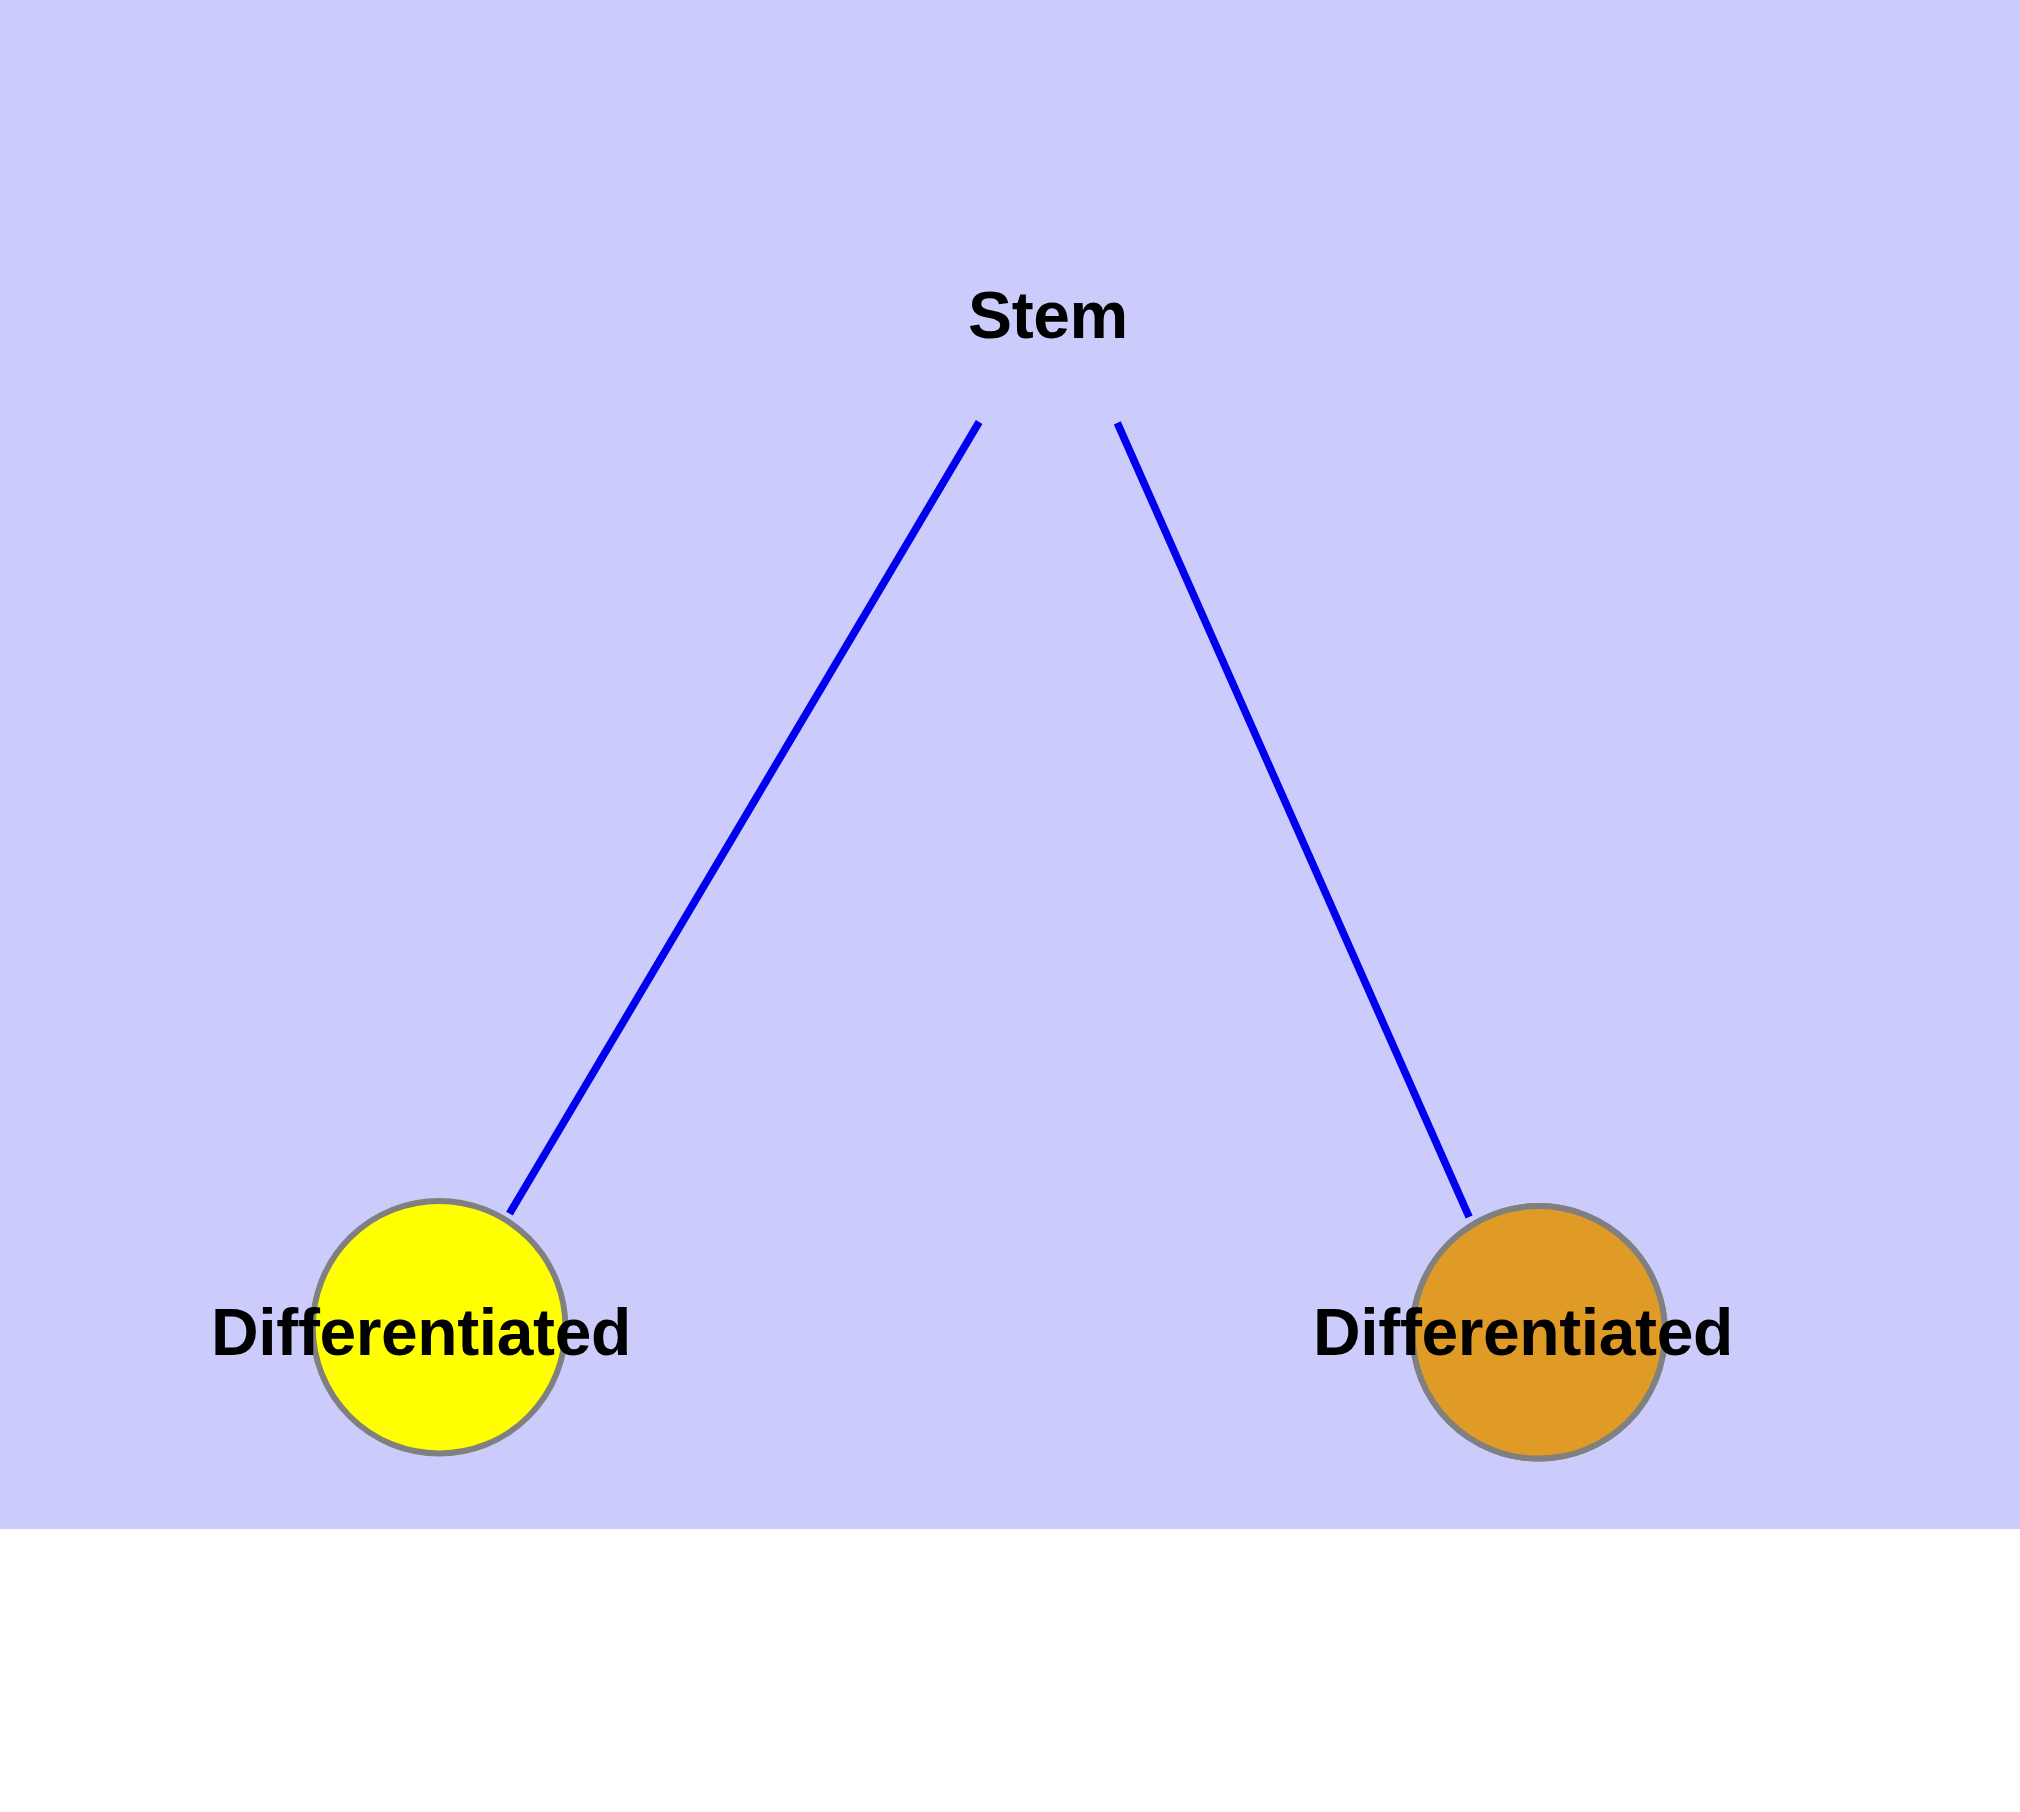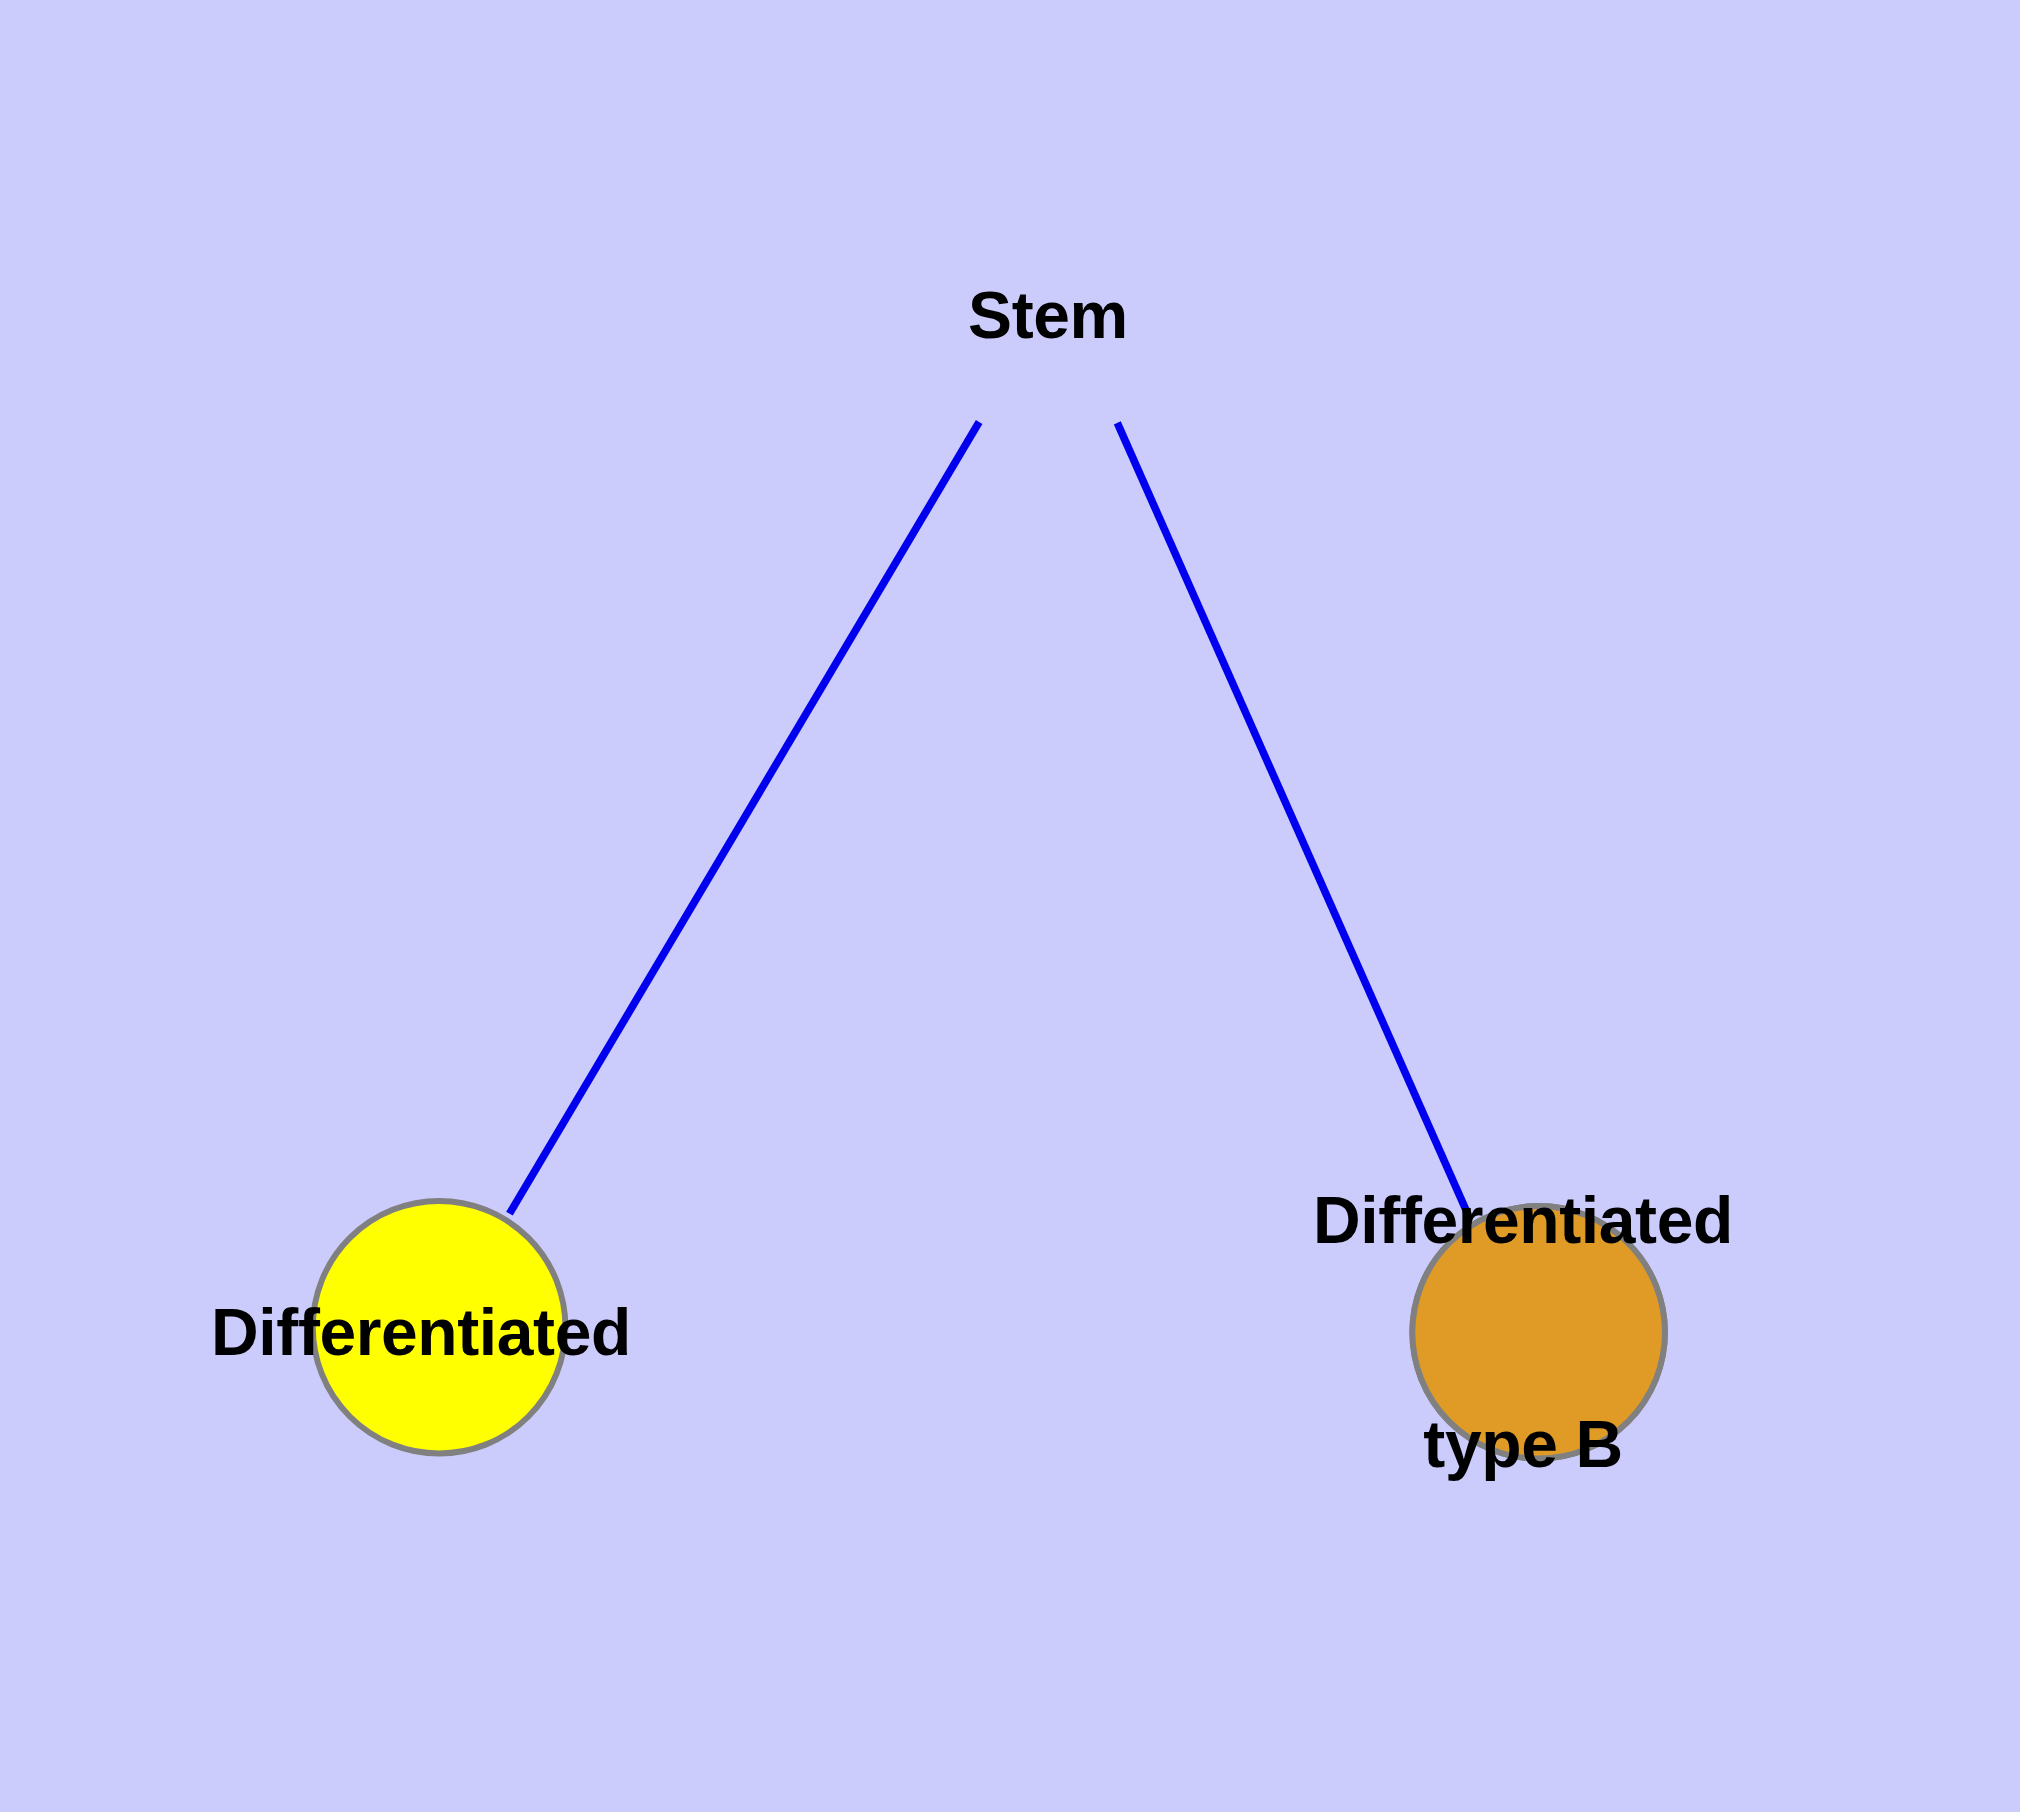--- a/index.html
+++ b/index.html
@@ -33,21 +33,21 @@
     color: #000000;
     white-space: pre;
     pointer-events: none;
     transform: translate(-50%, -50%);
     letter-spacing: -0.4px;
   }
 </style>
 </head>
 <body>
 
-<div id="canvas" style="width: 2021px; height: 1812px; background: rgb(204, 204, 252);">
+<div id="canvas" style="width: 2021px; height: 1529px; background: rgb(204, 204, 252);">
 
   <svg id="graph-svg" viewBox="0 0 2384 2138" preserveAspectRatio="none" style="width: 2021px; height: 1812px;">
 
     <g>
       <line x1="1155" y1="498" x2="601" y2="1432" stroke="#0000ee" stroke-width="9" stroke-linecap="butt"></line>
       <line x1="1318" y1="499" x2="1733" y2="1436" stroke="#0000ee" stroke-width="9" stroke-linecap="butt"></line>
     </g>
 
     <g cx="1237" cy="372" r="149" fill="#9afa00" stroke="#808080">
       <circle cx="518" cy="1566" r="149" fill="#ffff00" stroke="#808080" stroke-width="7"></circle>
@@ -59,17 +59,16 @@
   <div class="node-label" style="left:1048px; top:315px;">
     <div>Stem</div>
   </div>
 
   <div class="node-label" style="left:421px; top:1332px;">
     <div>Differentiated</div>
   </div>
 
   <div class="node-label" style="left:1523px; top:1332px;">
     <div>Differentiated</div>
-    <div>type B</div>
   </div>
 
 </div>
 
 
 </body></html>

